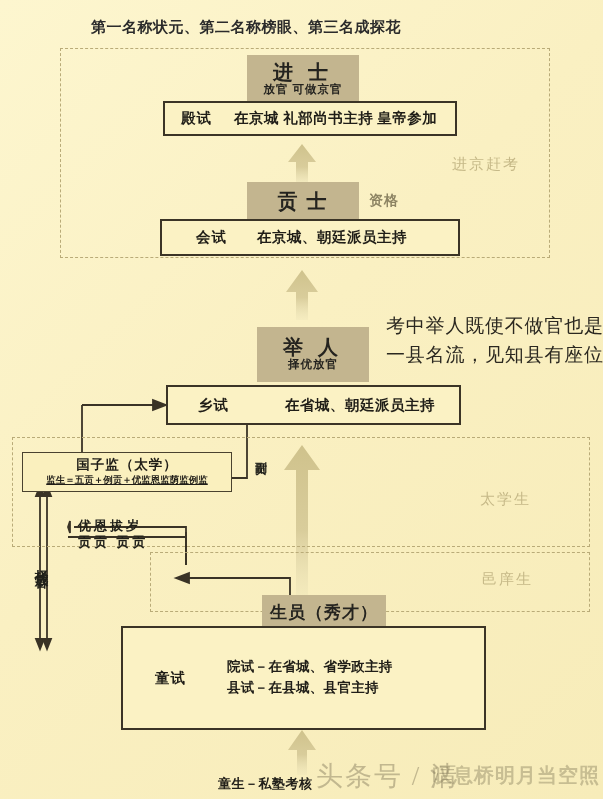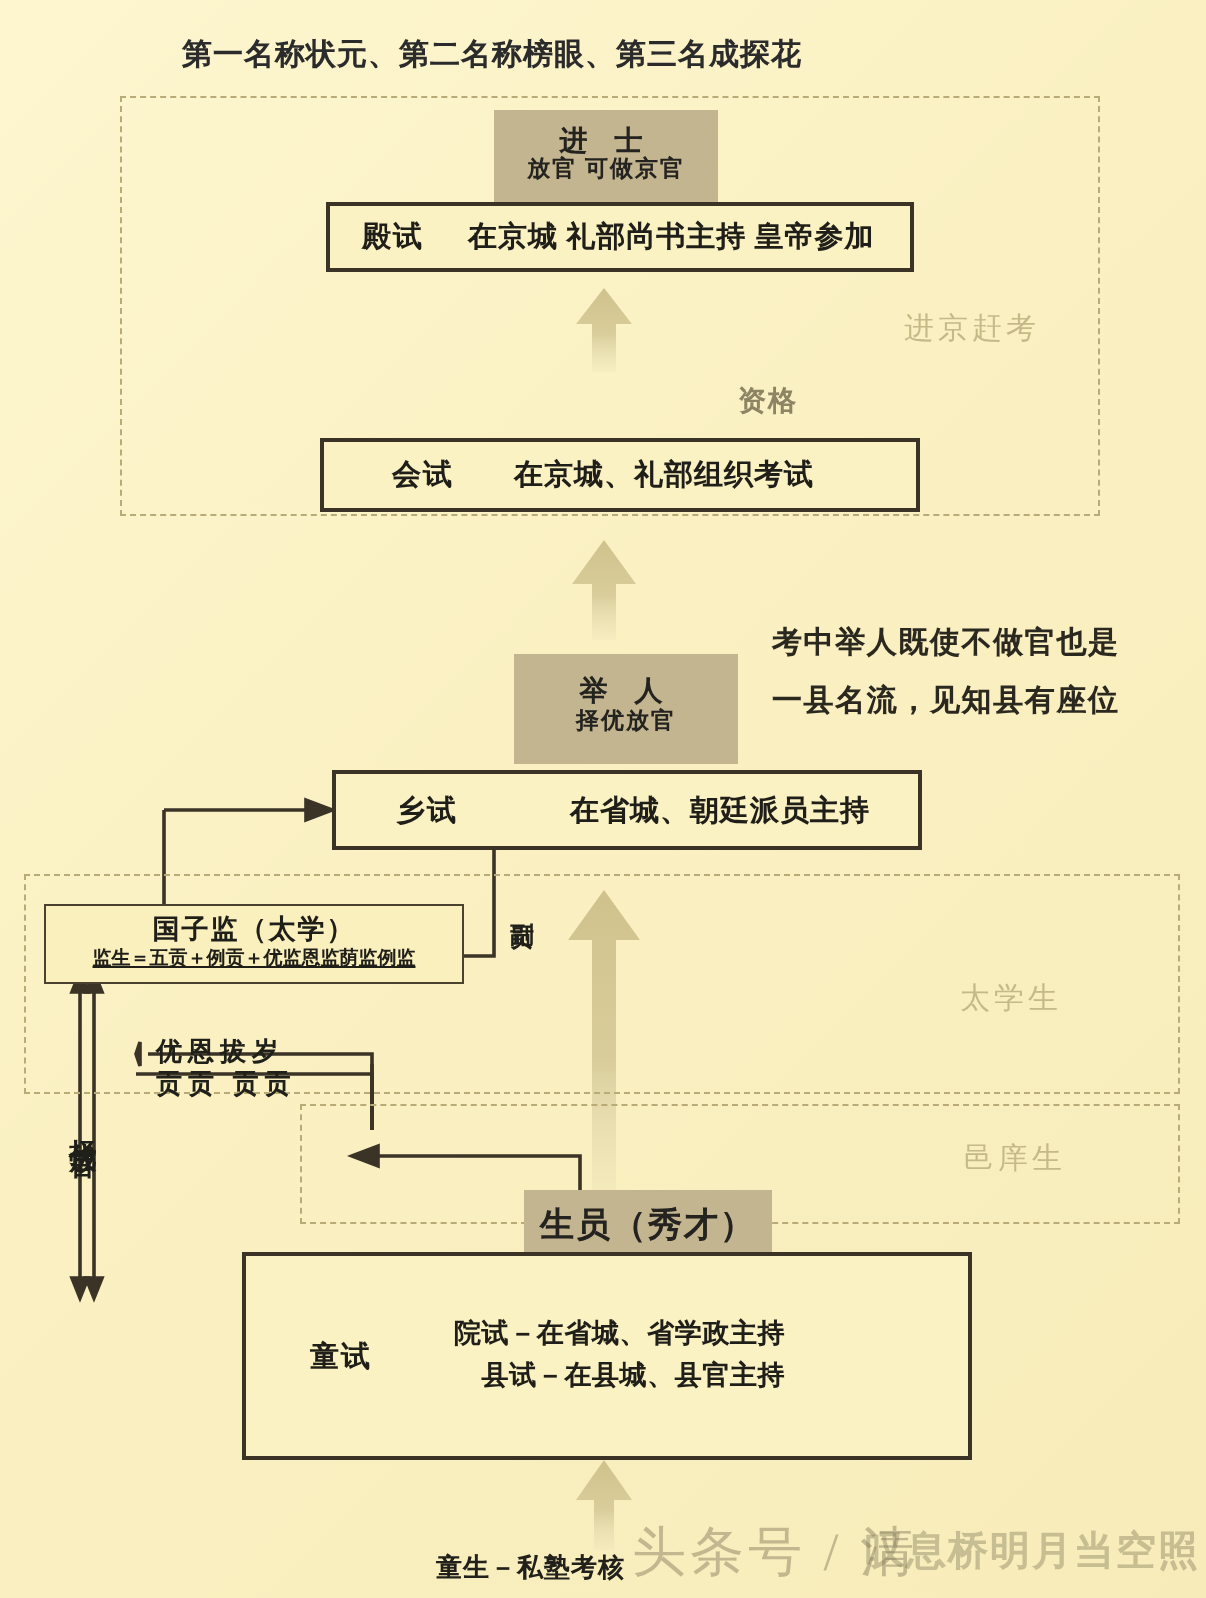--- a/index.html
+++ b/index.html
@@ -28,21 +28,21 @@
     white-space:nowrap;
   }
   
   .plaque{
     background:#c3b58f;
     box-sizing:border-box;
     text-align:center;
     color:#24231f;
     display:flex;flex-direction:column;align-items:center;justify-content:center;
   }
-  .plaque .big{font-size:14px;font-weight:700;letter-spacing:5px;line-height:1.05;}
+  .plaque .big{font-size:20px;font-weight:700;letter-spacing:5px;line-height:1.05;}
   .plaque .small{font-size:11.5px;font-weight:700;letter-spacing:1px;line-height:1.2;}
   .plaque.one .big{letter-spacing:2px;}
 
   
   .exambox{
     box-sizing:border-box;
     border:2px solid #3b3426;
     background:#fbf2c4;
     display:flex;align-items:center;
     color:#201e18;
@@ -57,21 +57,21 @@
     border:1.5px solid #4a422f;
     background:#faf0be;
     text-align:center;
     display:flex;flex-direction:column;align-items:center;justify-content:center;
     color:#201e18;
   }
   .schoolbox .t1{font-size:13.5px;font-weight:600;letter-spacing:1px;line-height:1.25;}
   .schoolbox .t2{font-size:10px;font-weight:600;letter-spacing:.5px;line-height:1.3;}
   .schoolbox .t2u{font-size:9.5px;font-weight:600;letter-spacing:0px;line-height:1.3;}
   .note{
-    font-size:15px;font-weight:700;color:#2b2820;letter-spacing:.8px;
+    font-size:19px;font-weight:400;color:#2b2820;letter-spacing:.8px;
     line-height:1.9;white-space:nowrap;
   }
   .minilabel{
     font-size:12px;font-weight:700;color:#20201a;letter-spacing:1px;
     line-height:1.25;white-space:nowrap;
   }
   .minilabel.vert{
     writing-mode:vertical-rl;text-orientation:upright;letter-spacing:1px;
   }
   .bottomtext{
@@ -158,25 +158,28 @@
   <div class="abs plaque" style="left:247px;top:55px;width:112px;height:48px;">
     <span class="big">进 士</span>
     <span class="small">放官 可做京官</span>
   </div>
 
   <div class="abs exambox" style="left:163px;top:101px;width:294px;height:35px;">
     <span class="lead" style="margin-left:16px;">殿试</span>
     <span class="body" style="margin-left:22px;">在京城 礼部尚书主持 皇帝参加</span>
   </div>
 
+  <div class="abs plaque one" style="left:247px;top:182px;width:112px;height:38px;">
+    <span class="big">贡 士</span>
+  </div>
   <div class="abs" style="left:369px;top:192px;font-size:14px;color:#8d8463;font-weight:600;letter-spacing:1px;">资格</div>
 
   <div class="abs exambox" style="left:160px;top:219px;width:300px;height:37px;">
     <span class="lead" style="margin-left:34px;">会试</span>
-    <span class="body" style="margin-left:30px;">在京城、礼部组织考试</span>
+    <span class="body" style="margin-left:30px;">在京城、朝廷派员主持</span>
   </div>
 
   <div class="abs plaque" style="left:257px;top:327px;width:112px;height:55px;">
     <span class="big">举 人</span>
     <span class="small">择优放官</span>
   </div>
 
   <div class="abs note" style="left:386px;top:308px;">考中举人既使不做官也是</div>
   <div class="abs note" style="left:386px;top:337px;">一县名流，见知县有座位</div>
 
@@ -203,21 +206,21 @@
   <div class="abs dashed-region" style="left:150px;top:552px;width:440px;height:60px;"></div>
   <div class="abs region-label" style="left:482px;top:570px;">邑庠生</div>
 
 
   <div class="abs plaque one" style="left:262px;top:595px;width:124px;height:35px;">
     <span class="big" style="font-size:17px;letter-spacing:1px;">生员（秀才）</span>
   </div>
 
   <div class="abs exambox" style="left:121px;top:626px;width:365px;height:104px;">
     <span class="lead" style="margin-left:32px;width:46px;flex:none;">童试</span>
-    <span class="lines" style="margin-left:26px;text-align:right;">
+    <span class="lines" style="margin-left:26px;">
       <span style="display:block">院试－在省城、省学政主持</span>
       <span style="display:block">县试－在县城、县官主持</span>
     </span>
   </div>
 
   <div class="abs bottomtext" style="left:218px;top:775px;">童生－私塾考核</div>
 
   <div class="watermark" style="left:316px;top:758px;">头条号 / 清</div>
   <div class="watermark2" style="left:432px;top:762px;">叹息桥明月当空照</div>
 

